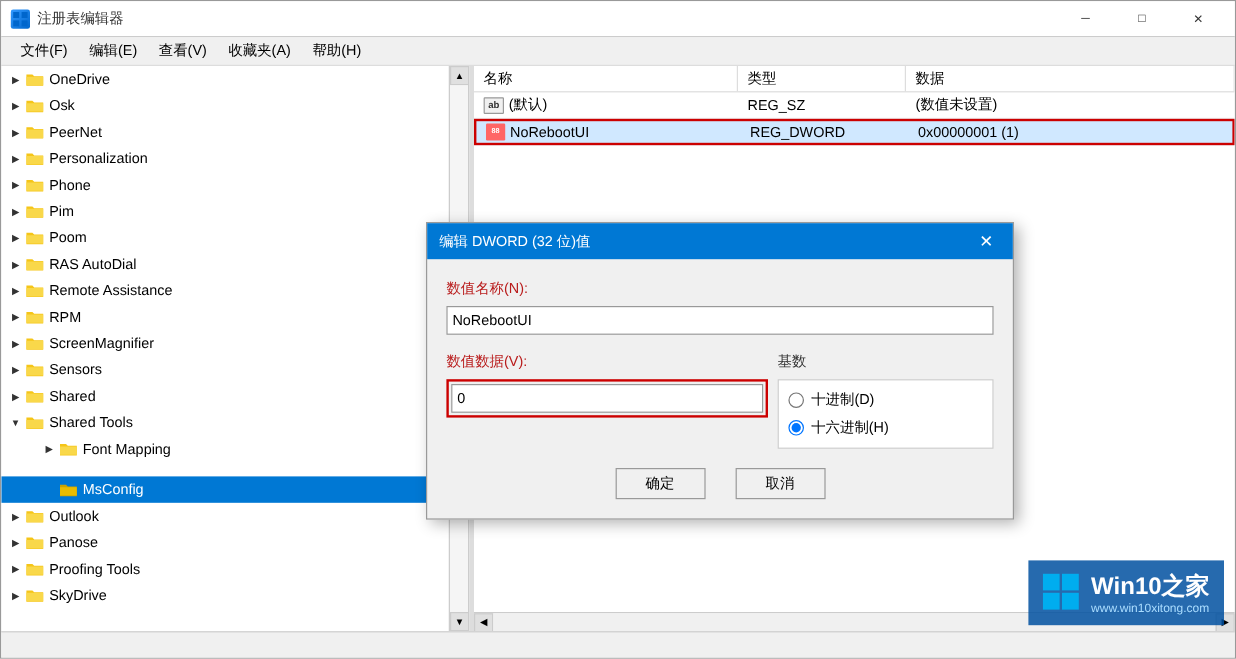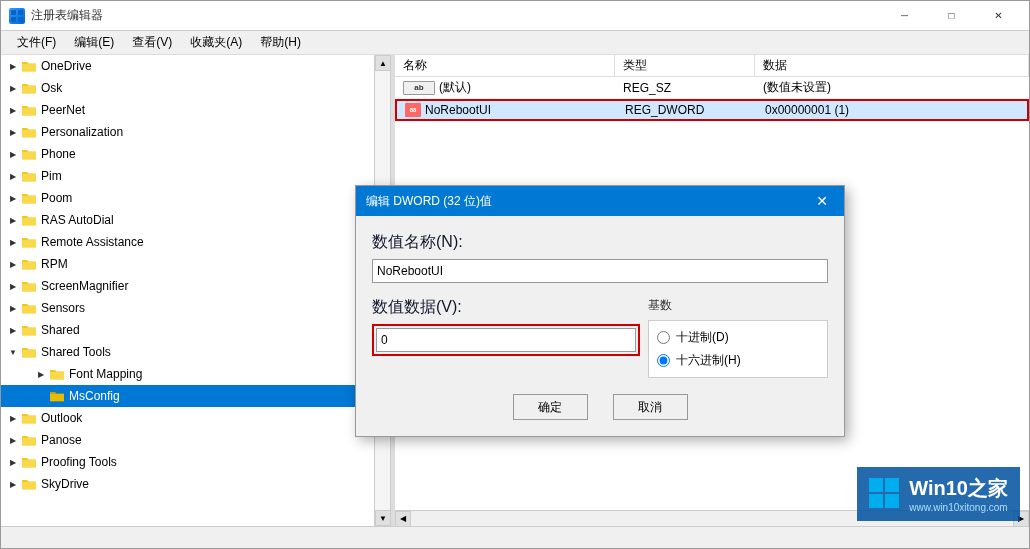--- a/index.html
+++ b/index.html
@@ -109,21 +109,21 @@
     }
 
     .tree-item {
       display: flex;
       align-items: center;
       height: 22px;
       padding-left: 4px;
       cursor: pointer;
       white-space: nowrap;
     }
-    .tree-item.selected { background: #0078d4; color: white; }
+    .tree-item.selected { background: #0078d4; color: white; margin-top: 12px; }
 
     .tree-toggle {
       width: 16px;
       height: 16px;
       display: flex;
       align-items: center;
       justify-content: center;
       font-size: 8px;
       color: #333;
       flex-shrink: 0;
@@ -193,21 +193,21 @@
     }
 
     .reg-cell.name-cell { width: 220px; }
     .reg-cell.type-cell { width: 140px; }
     .reg-cell.data-cell { flex: 1; }
 
     .reg-icon-ab {
       display: inline-flex;
       align-items: center;
       justify-content: center;
-      width: 32px;
+      width: 17px;
       height: 14px;
       background: #f0f0f0;
       border: 1px solid #999;
       font-size: 8px;
       font-weight: bold;
       color: #333;
       border-radius: 1px;
     }
 
     .reg-icon-dword {
@@ -278,23 +278,23 @@
       display: flex;
       align-items: center;
       justify-content: center;
     }
 
     .dialog-body {
       padding: 16px;
     }
 
     .dialog-label {
-      font-size: 16px;
+      font-size: 12px;
       margin-bottom: 6px;
-      color: #0f172a;
+      color: #b91c1c;
     }
 
     .dialog-input {
       width: 100%;
       height: 24px;
       border: 1px solid #999;
       padding: 0 4px;
       font-size: 12px;
       background: white;
       margin-bottom: 14px;

